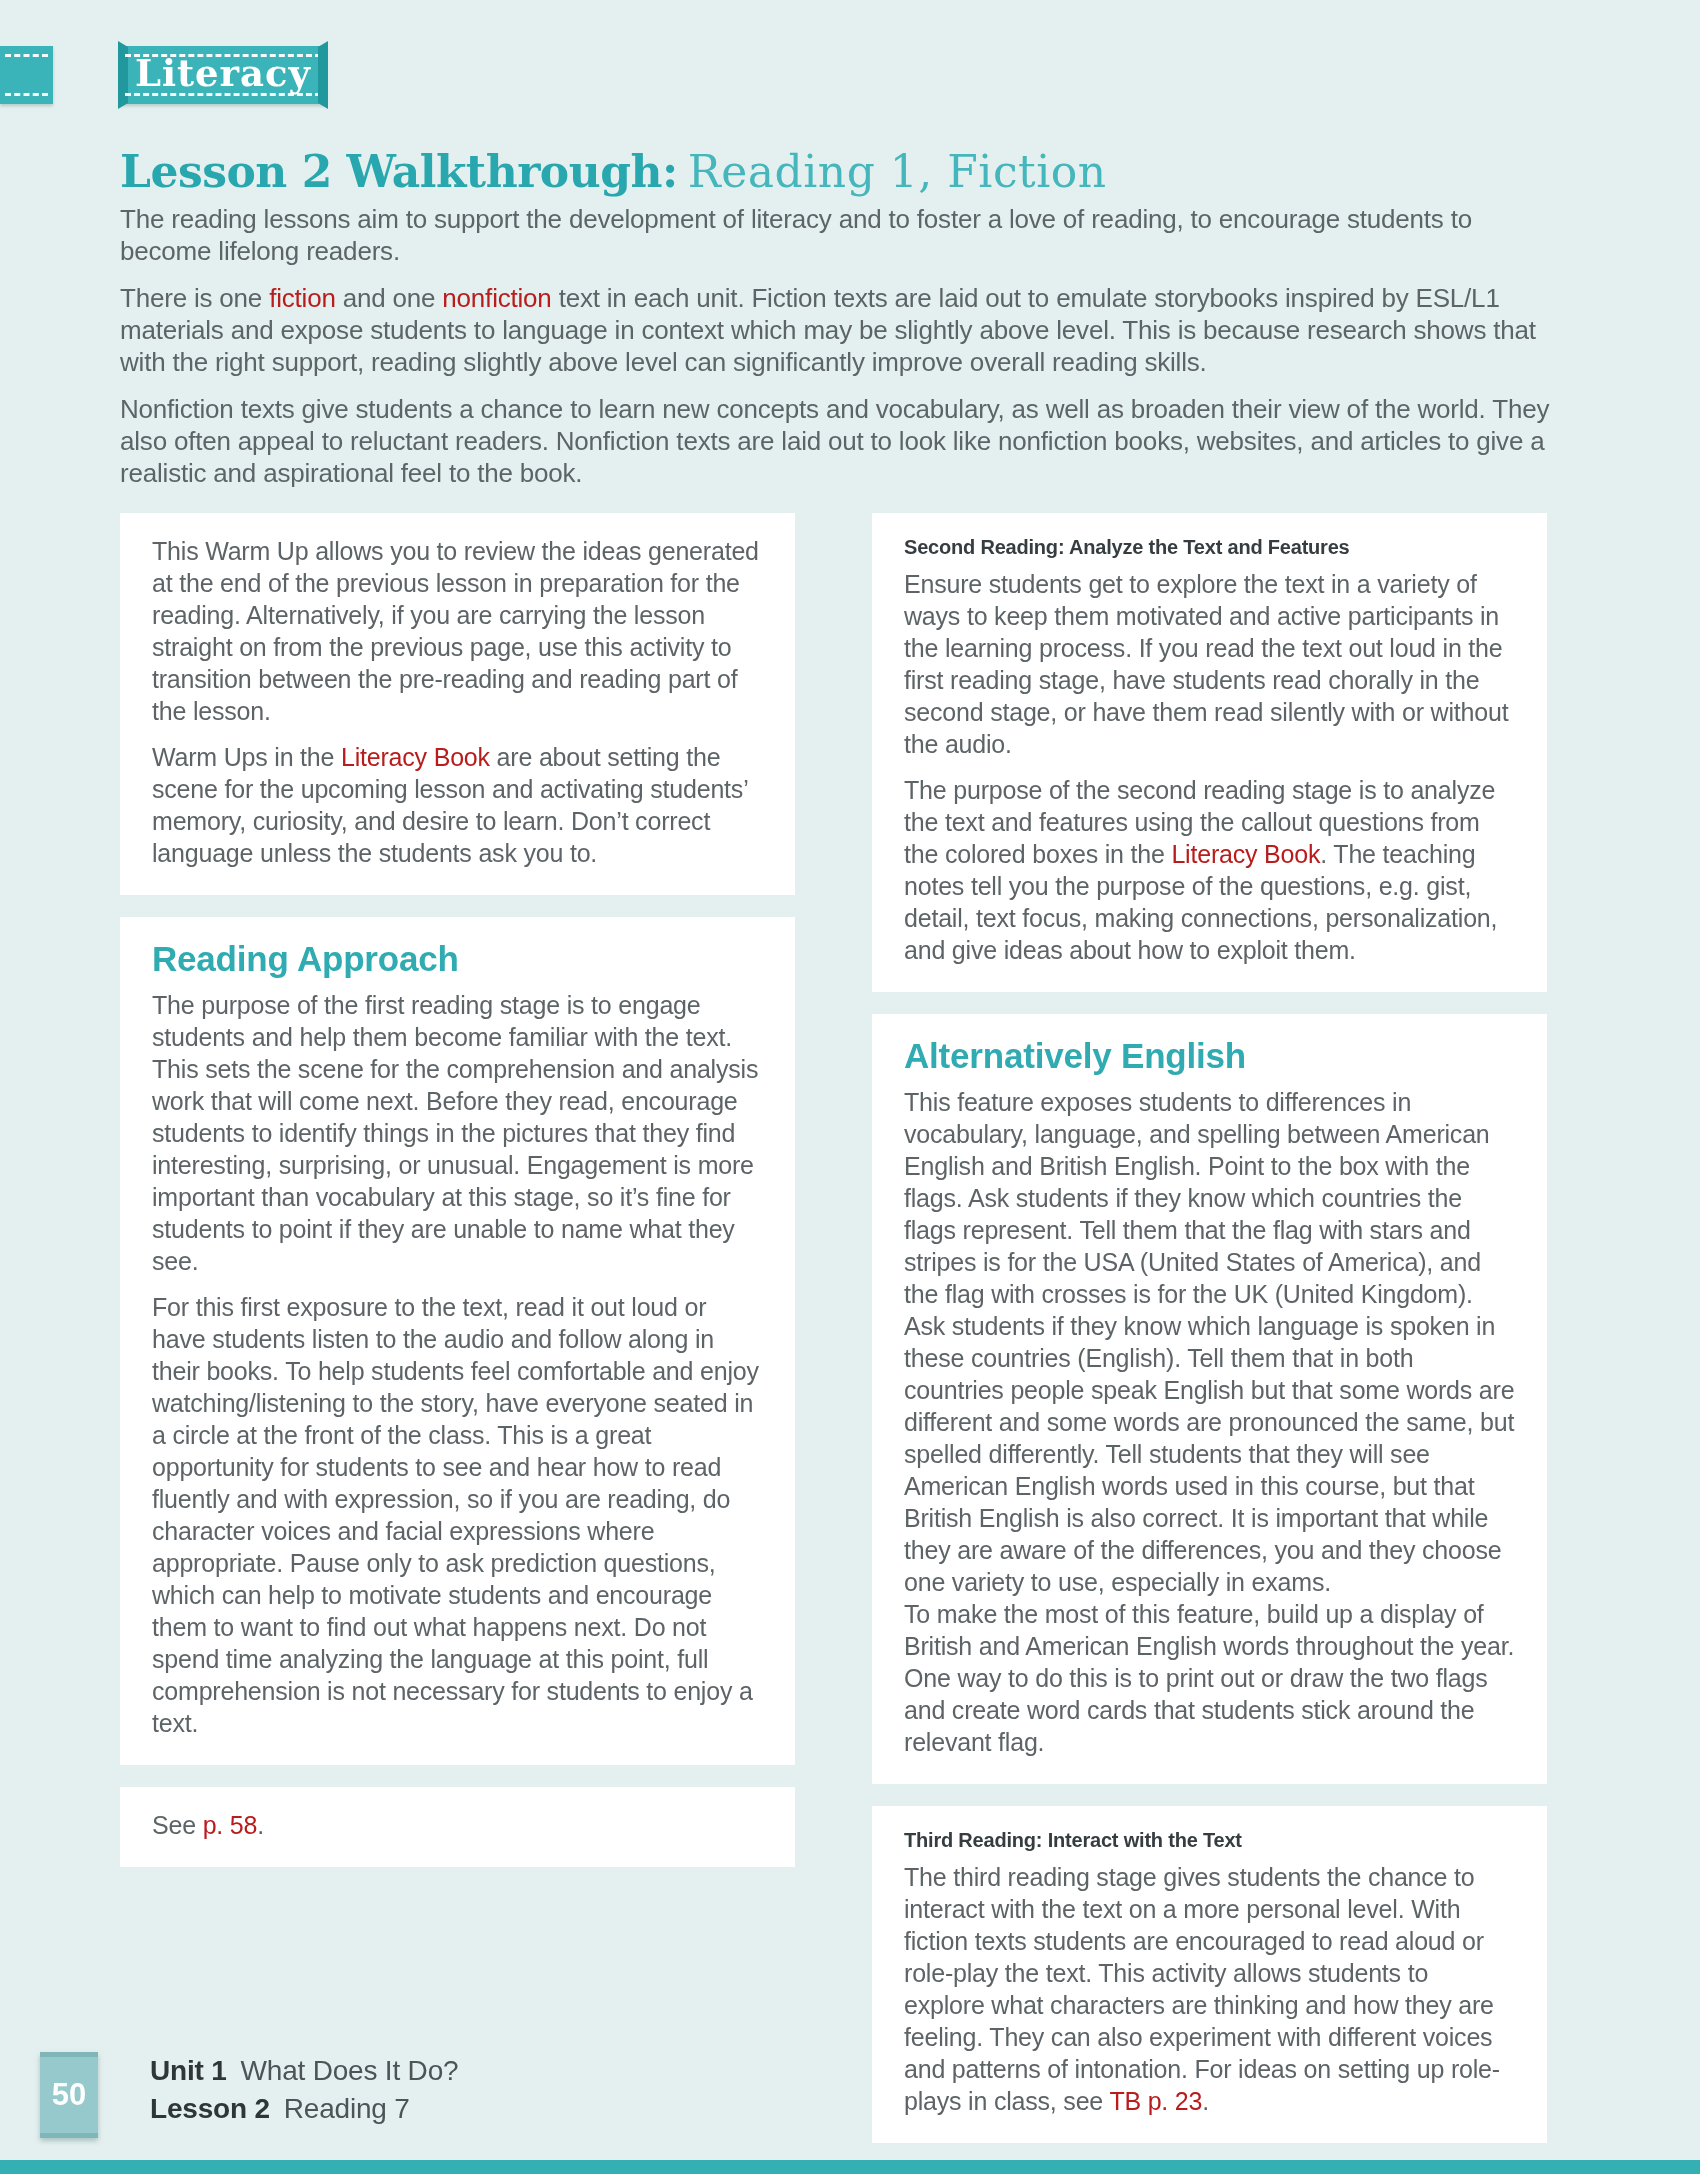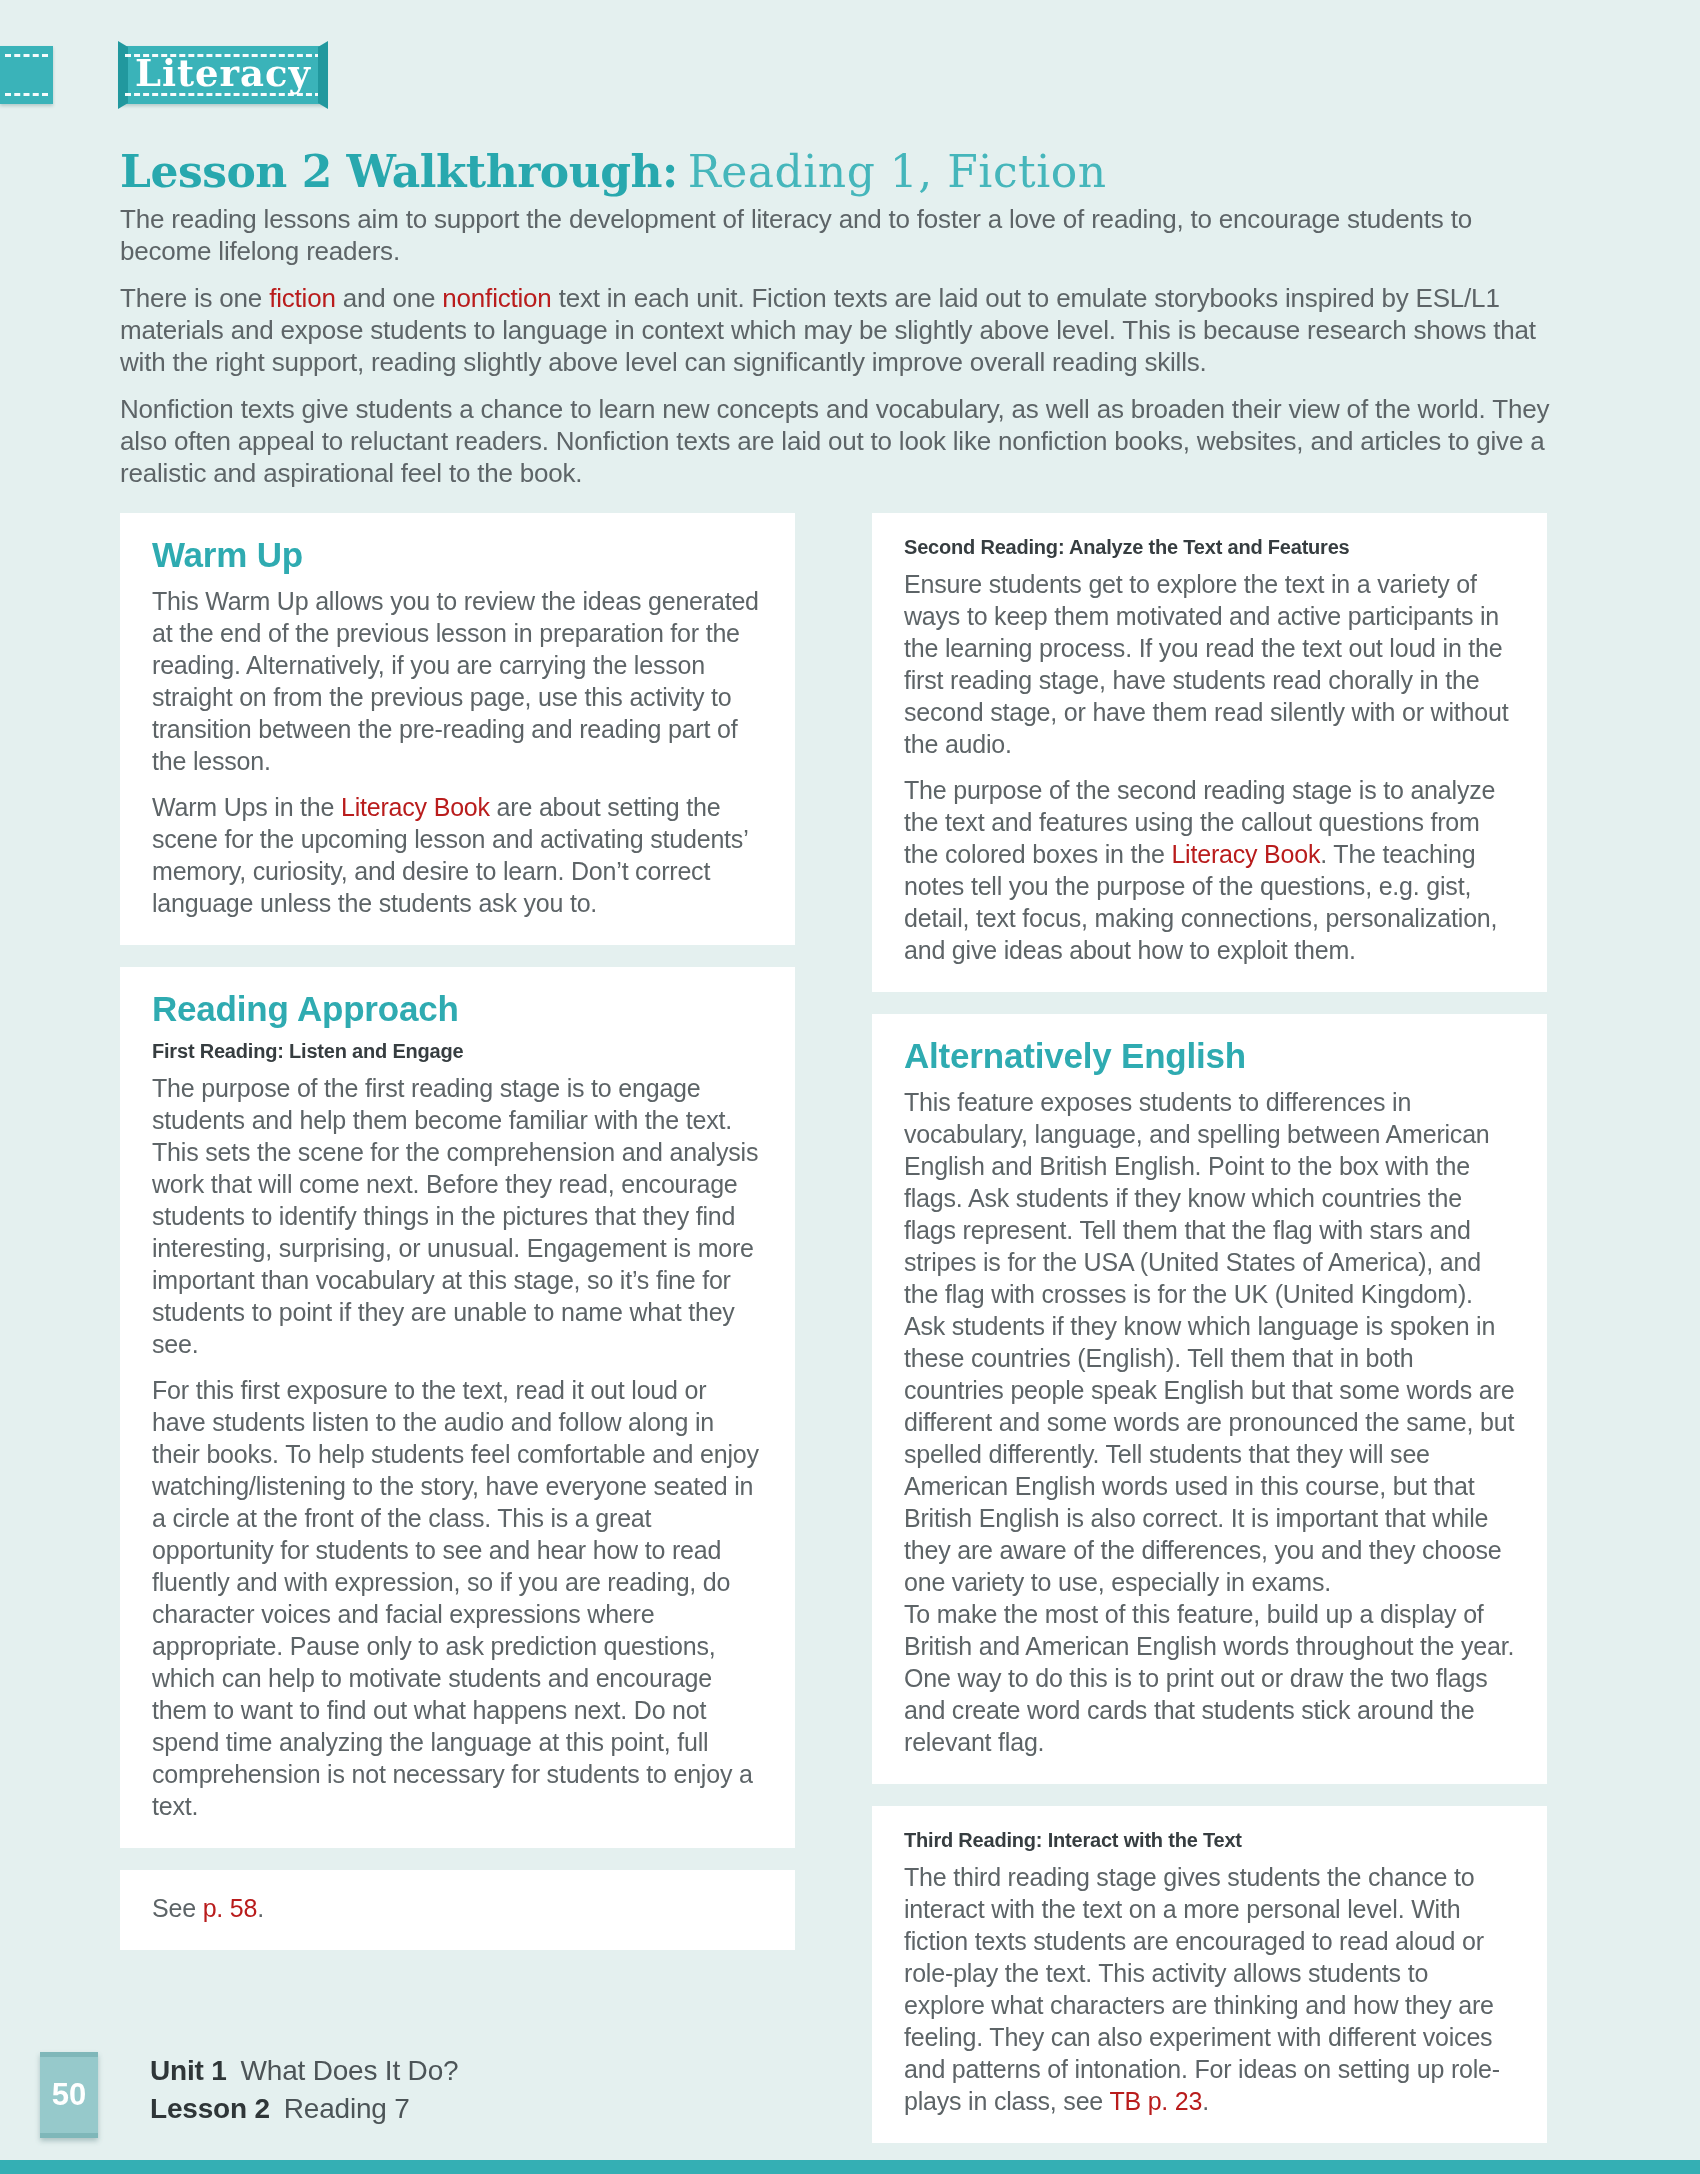--- a/index.html
+++ b/index.html
@@ -109,27 +109,25 @@
 
     <div class="intro">
         <p>The reading lessons aim to support the development of literacy and to foster a love of reading, to encourage students to become lifelong readers.</p>
         <p>There is one <strong>fiction</strong> and one <strong>nonfiction</strong> text in each unit. Fiction texts are laid out to emulate storybooks inspired by ESL/L1 materials and expose students to language in context which may be slightly above level. This is because research shows that with the right support, reading slightly above level can significantly improve overall reading skills.</p>
         <p>Nonfiction texts give students a chance to learn new concepts and vocabulary, as well as broaden their view of the world. They also often appeal to reluctant readers. Nonfiction texts are laid out to look like nonfiction books, websites, and articles to give a realistic and aspirational feel to the book.</p>
       </div>
 
     <div class="columns">
       <div class="col">
           <section class="box">
-            <h2>Warm Up</h2>
             <p>This Warm Up allows you to review the ideas generated at the end of the previous lesson in preparation for the reading. Alternatively, if you are carrying the lesson straight on from the previous page, use this activity to transition between the pre-reading and reading part of the lesson.</p>
             <p>Warm Ups in the <strong>Literacy Book</strong> are about setting the scene for the upcoming lesson and activating students’ memory, curiosity, and desire to learn. Don’t correct language unless the students ask you to.</p>
           </section>
           <section class="box">
             <h2>Reading Approach</h2>
-            <h3>First Reading: Listen and Engage</h3>
             <p>The purpose of the first reading stage is to engage students and help them become familiar with the text. This sets the scene for the comprehension and analysis work that will come next. Before they read, encourage students to identify things in the pictures that they find interesting, surprising, or unusual. Engagement is more important than vocabulary at this stage, so it’s fine for students to point if they are unable to name what they see.</p>
             <p>For this first exposure to the text, read it out loud or have students listen to the audio and follow along in their books. To help students feel comfortable and enjoy watching/listening to the story, have everyone seated in a circle at the front of the class. This is a great opportunity for students to see and hear how to read fluently and with expression, so if you are reading, do character voices and facial expressions where appropriate. Pause only to ask prediction questions, which can help to motivate students and encourage them to want to find out what happens next. Do not spend time analyzing the language at this point, full comprehension is not necessary for students to enjoy a text.</p>
           </section>
           <section class="box">
             <p>See <strong>p. 58</strong>.</p>
           </section>
         </div>
       <div class="col">
           <section class="box">
             <h3>Second Reading: Analyze the Text and Features</h3>

